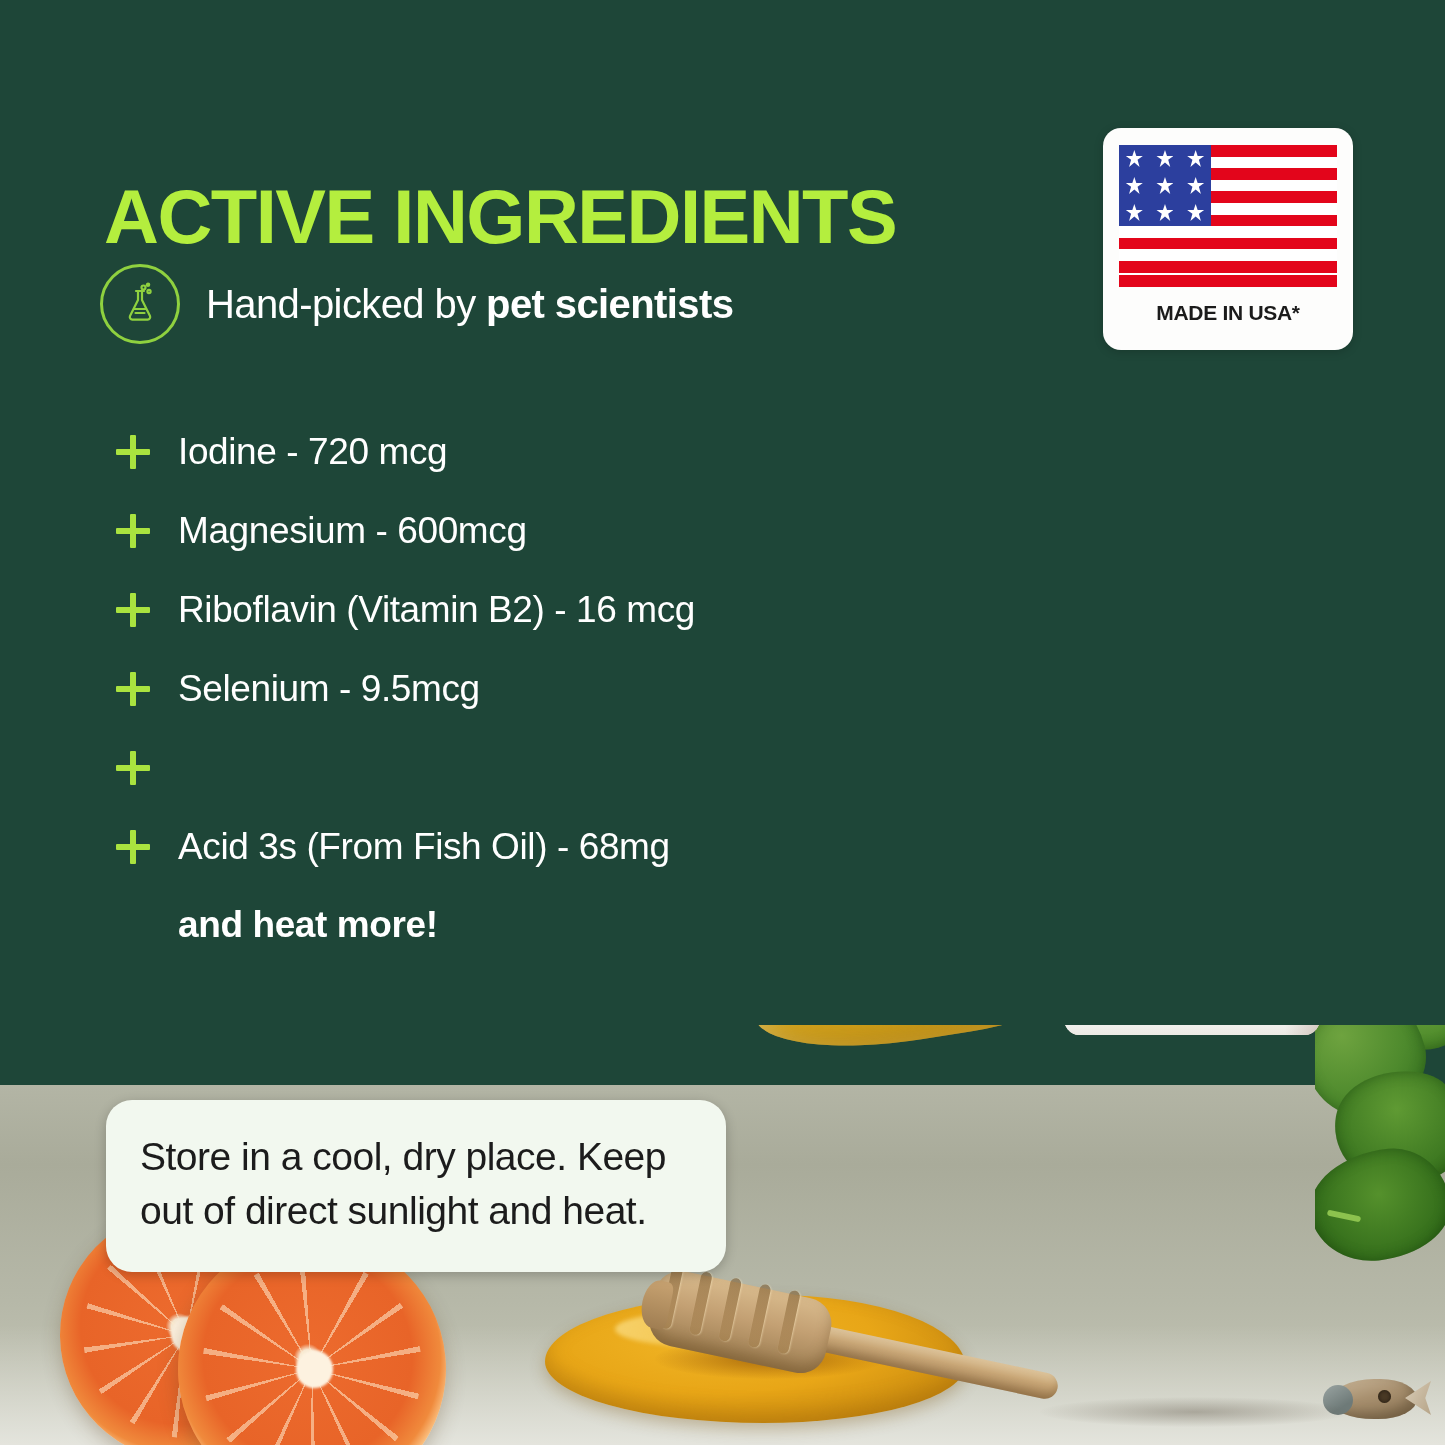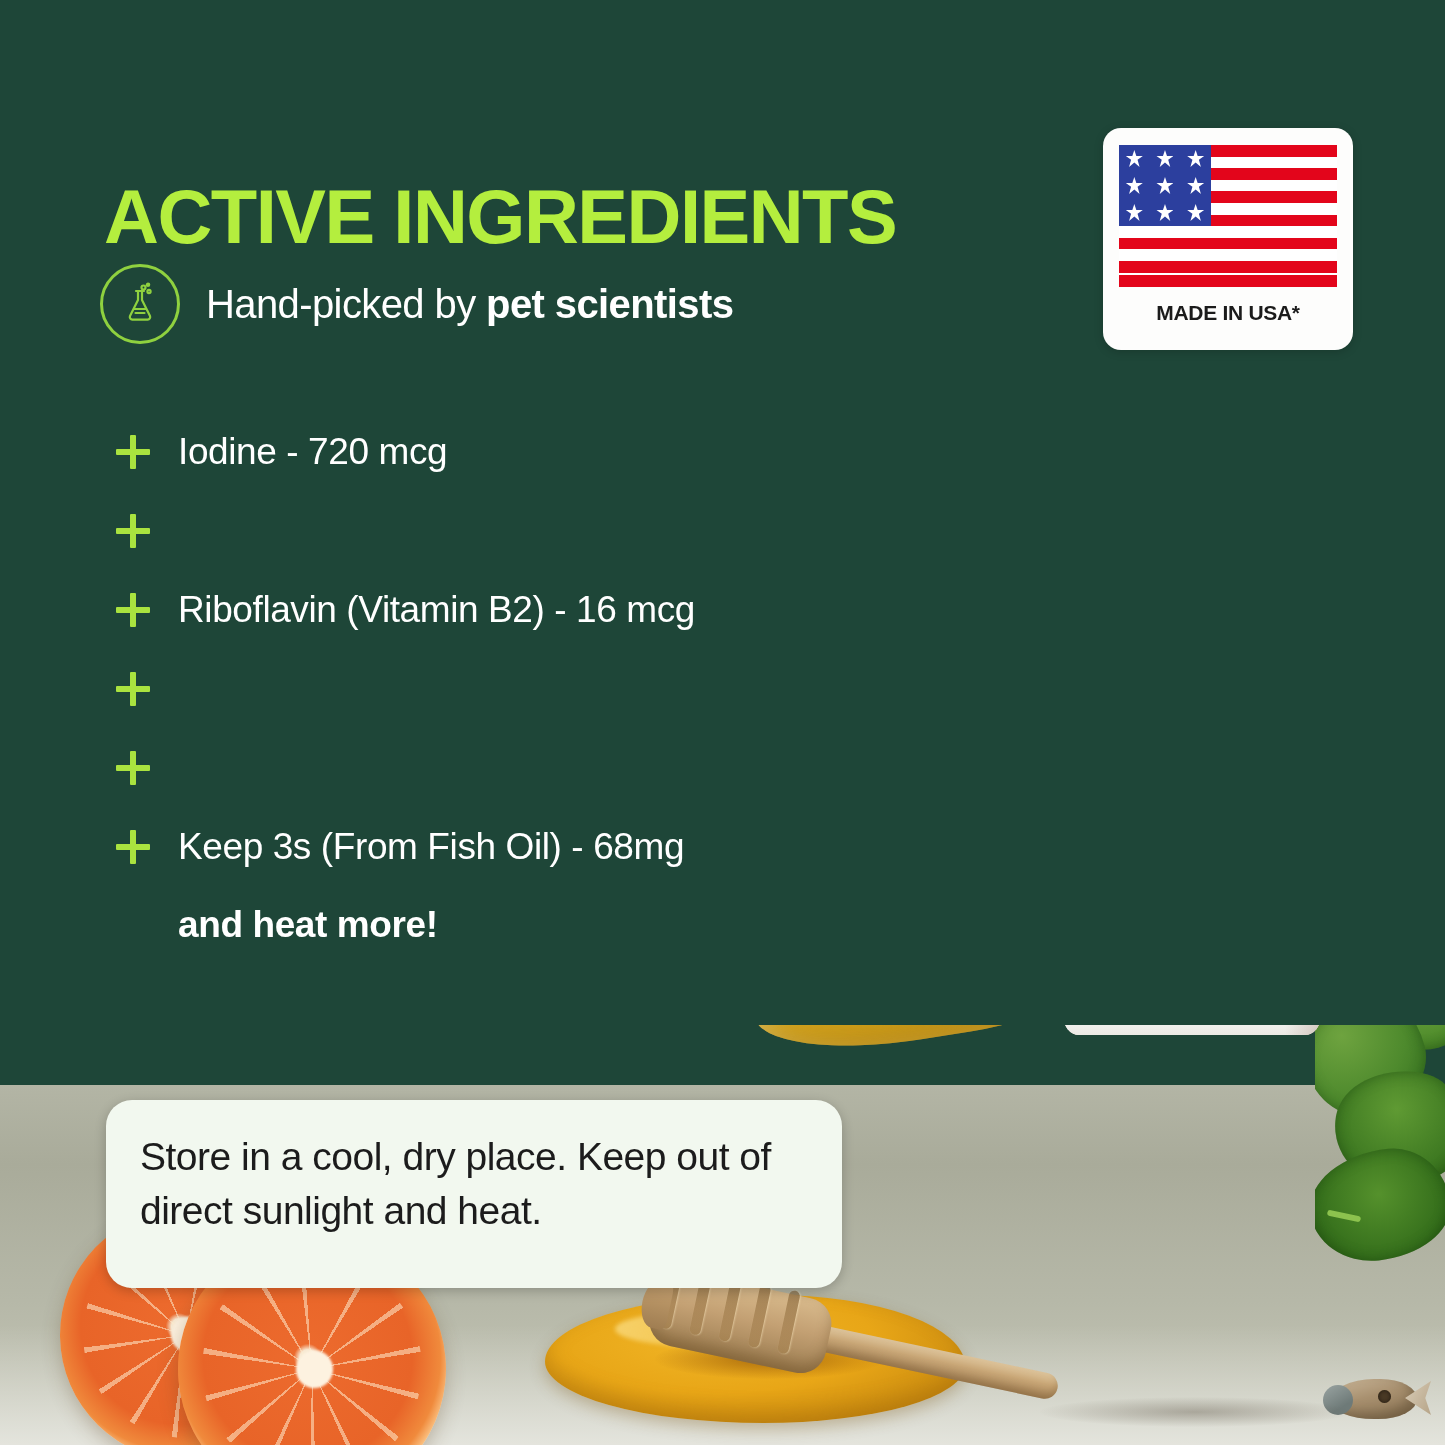--- a/index.html
+++ b/index.html
@@ -421,24 +421,24 @@
     font-size: 37px;
     font-weight: 700;
     color: #ffffff;
     letter-spacing: -0.4px;
   }
 
   .storage-note {
     position: absolute;
     left: 106px;
     top: 1100px;
-    width: 736px;
+    width: 620px;
     background: #f2f8ef;
     border-radius: 26px;
-    padding: 30px 34px 50px;
+    padding: 30px 34px 34px;
     box-shadow: 0 3px 12px rgba(0,0,0,0.22);
   }
   .storage-text {
     font-size: 39px;
     line-height: 1.38;
     color: #1c1c1c;
     letter-spacing: -0.5px;
   }
 </style>
 </head>
@@ -549,34 +549,36 @@
       <div class="usa-caption">MADE IN USA*</div>
     </div>
 
     <div class="ingredients">
       <div class="ing-row">
         <span class="plus"></span>
         <span class="ing-text">Iodine - 720 mcg</span>
       </div>
       <div class="ing-row">
         <span class="plus"></span>
+        <span class="ing-text">Magnesium - 600mcg</span>
       </div>
       <div class="ing-row">
         <span class="plus"></span>
         <span class="ing-text">Riboflavin (Vitamin B2) - 16 mcg</span>
       </div>
       <div class="ing-row">
         <span class="plus"></span>
+        <span class="ing-text">Selenium - 9.5mcg</span>
       </div>
       <div class="ing-row">
         <span class="plus"></span>
       </div>
       <div class="ing-row">
         <span class="plus"></span>
-        <span class="ing-text">Keep 3s (From Fish Oil) - 68mg</span>
+        <span class="ing-text">Acid 3s (From Fish Oil) - 68mg</span>
       </div>
       <div class="much-more">and heat more!</div>
     </div>
 
     <div class="storage-note">
       <div class="storage-text">Store in a cool, dry place. Keep out of direct sunlight and heat.</div>
     </div>
 
   </div>
 </div>

